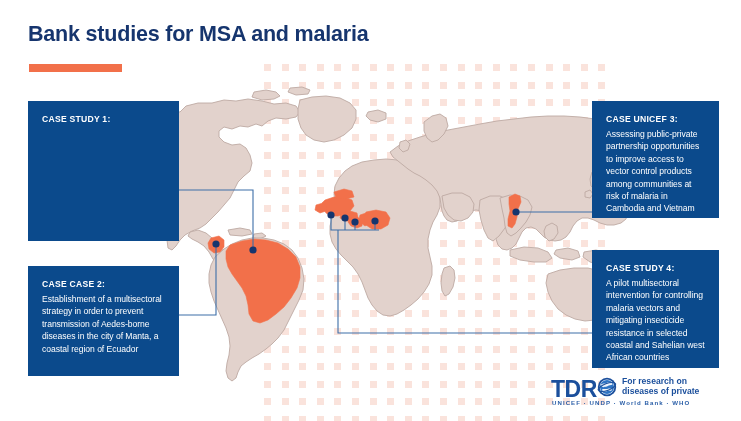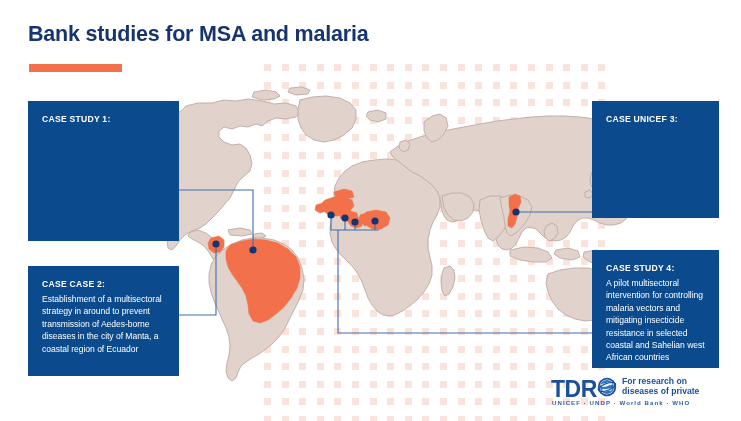--- a/index.html
+++ b/index.html
@@ -653,25 +653,26 @@
       </g>
     </svg>
   </div>
 
   <div class="case-box" id="case-1">
     <div class="case-label">CASE STUDY 1:</div>
   </div>
 
   <div class="case-box" id="case-2">
     <div class="case-label">CASE CASE 2:</div>
-    <div class="case-text">Establishment of a multisectoral strategy in around to prevent transmission of Aedes-borne diseases in the city of Manta, a coastal region of Ecuador</div>
+    <div class="case-text">Establishment of a multisectoral strategy in order to prevent transmission of Aedes-borne diseases in the city of Manta, a coastal region of Ecuador</div>
   </div>
 
   <div class="case-box" id="case-3">
     <div class="case-label">CASE UNICEF 3:</div>
+    <div class="case-text">Assessing public-private partnership opportunities to improve access to vector control products among communities at risk of malaria in Cambodia and Vietnam</div>
   </div>
 
   <div class="case-box" id="case-4">
     <div class="case-label">CASE STUDY 4:</div>
     <div class="case-text">A pilot multisectoral intervention for controlling malaria vectors and mitigating insecticide resistance in selected coastal and Sahelian west African countries</div>
   </div>
 
   <div id="tdr-logo">
     <div class="logo-tdr">TDR</div>
     <svg class="logo-globe" viewBox="0 0 20 20">

